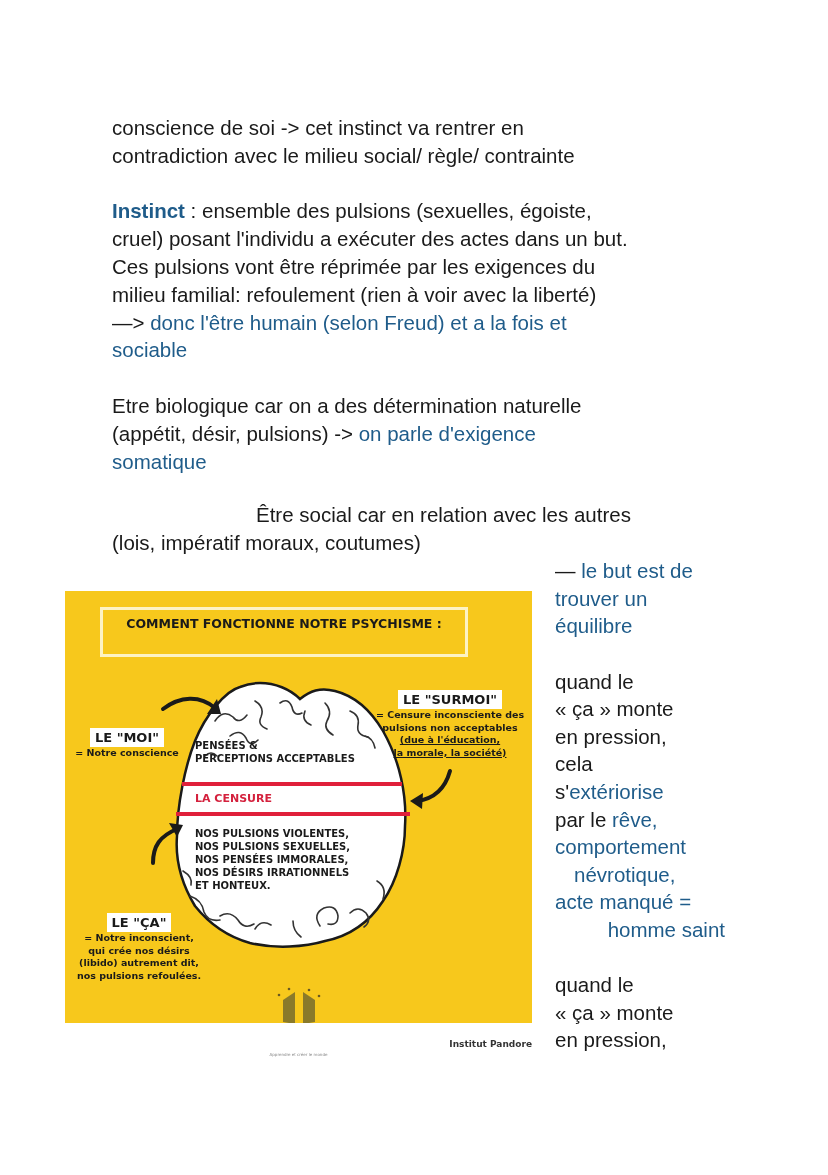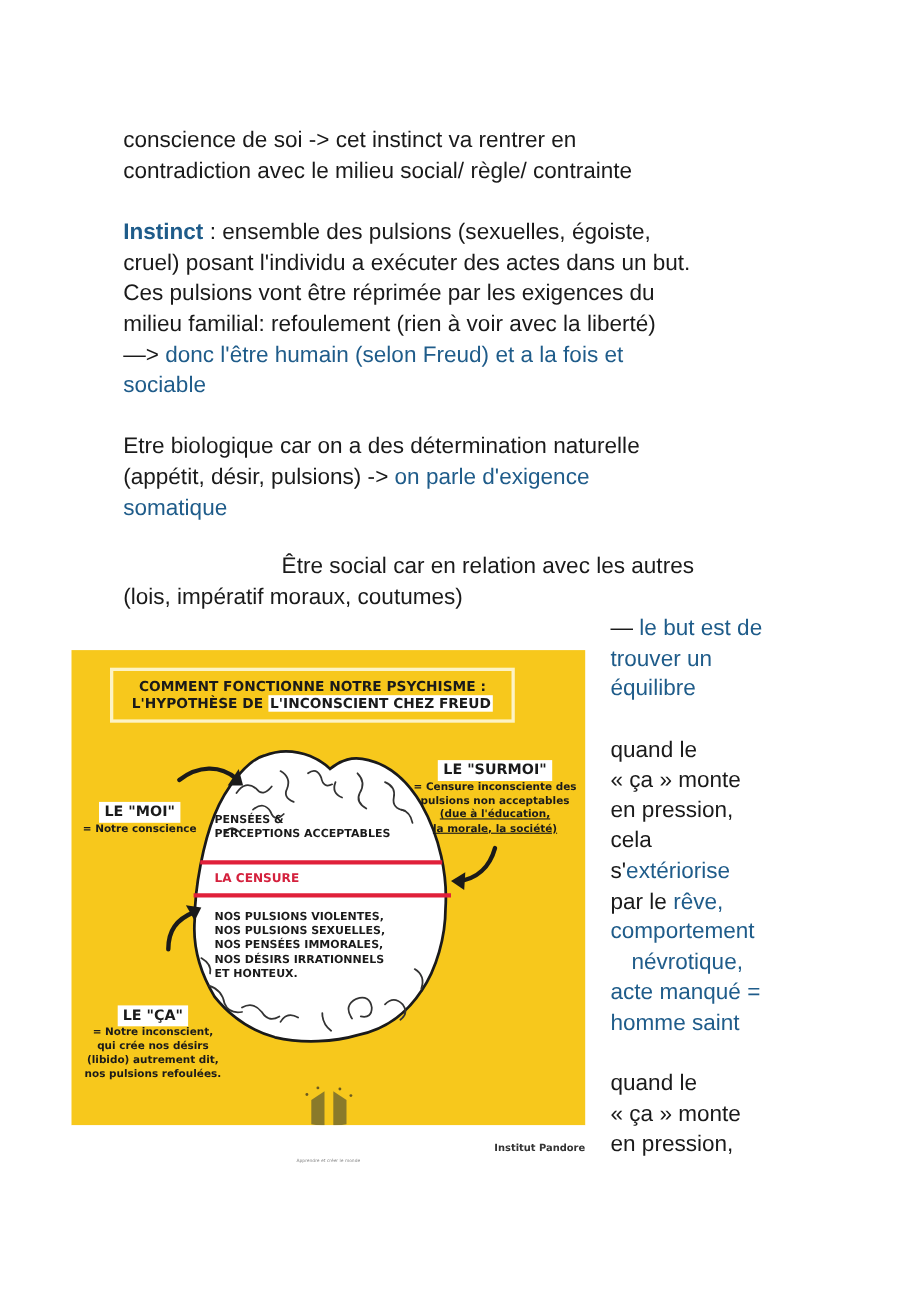--- a/index.html
+++ b/index.html
@@ -56,30 +56,29 @@
   <p class="side blue" style="top:612px;">équilibre</p>
   <p class="side" style="top:668px;">quand le</p>
   <p class="side" style="top:695px;">« ça » monte</p>
   <p class="side" style="top:723px;">en pression,</p>
   <p class="side" style="top:750px;">cela</p>
   <p class="side" style="top:778px;"><span>s'</span><span class="blue">extériorise</span></p>
   <p class="side" style="top:806px;"><span>par le </span><span class="blue">rêve,</span></p>
   <p class="side blue" style="top:833px;">comportement</p>
   <p class="side blue" style="top:861px;margin-left:19px;">névrotique,</p>
   <p class="side blue" style="top:888px;">acte manqué =</p>
-  <p class="side blue" style="top:916px;">homme saint</p>
+  <p class="side blue" style="top:916px;text-align:right;">homme saint</p>
   <p class="side" style="top:971px;">quand le</p>
   <p class="side" style="top:999px;">« ça » monte</p>
   <p class="side" style="top:1026px;">en pression,</p>
 </div>
 
 <div class="figure">
   <div class="title-box">
     <div>COMMENT FONCTIONNE NOTRE PSYCHISME :</div>
-    <div><span>L'HYPOTHÈSE DE </span><span class="hl">L'INCONSCIENT CHEZ FREUD</span></div>
   </div>
 
   <svg width="467" height="432" style="position:absolute;left:0;top:0;" viewBox="0 0 467 432">
     <path d="M 175 96 C 160 100, 140 125, 130 150 C 120 175, 112 215, 112 245 C 110 270, 118 295, 130 315 C 142 330, 160 345, 185 352 C 210 358, 240 356, 260 350 C 285 345, 305 330, 318 310 C 332 290, 340 260, 340 235 C 342 205, 335 170, 318 140 C 305 118, 290 105, 270 100 C 255 96, 245 100, 235 108 C 225 98, 210 92, 195 92 C 188 92, 180 94, 175 96 Z" fill="#ffffff" stroke="#1a1a1a" stroke-width="2.5"></path>
     <g fill="none" stroke="#333" stroke-width="1.6" stroke-linecap="round">
       <path d="M150 130 q8 -12 18 -4 q6 8 14 -2"></path>
       <path d="M165 145 q10 -8 16 2 q4 10 12 2"></path>
       <path d="M190 110 q10 6 6 16 q-4 8 6 12"></path>
       <path d="M215 112 q8 -6 12 4 q2 10 10 6"></path>
       <path d="M240 120 q-4 10 6 14"></path>

